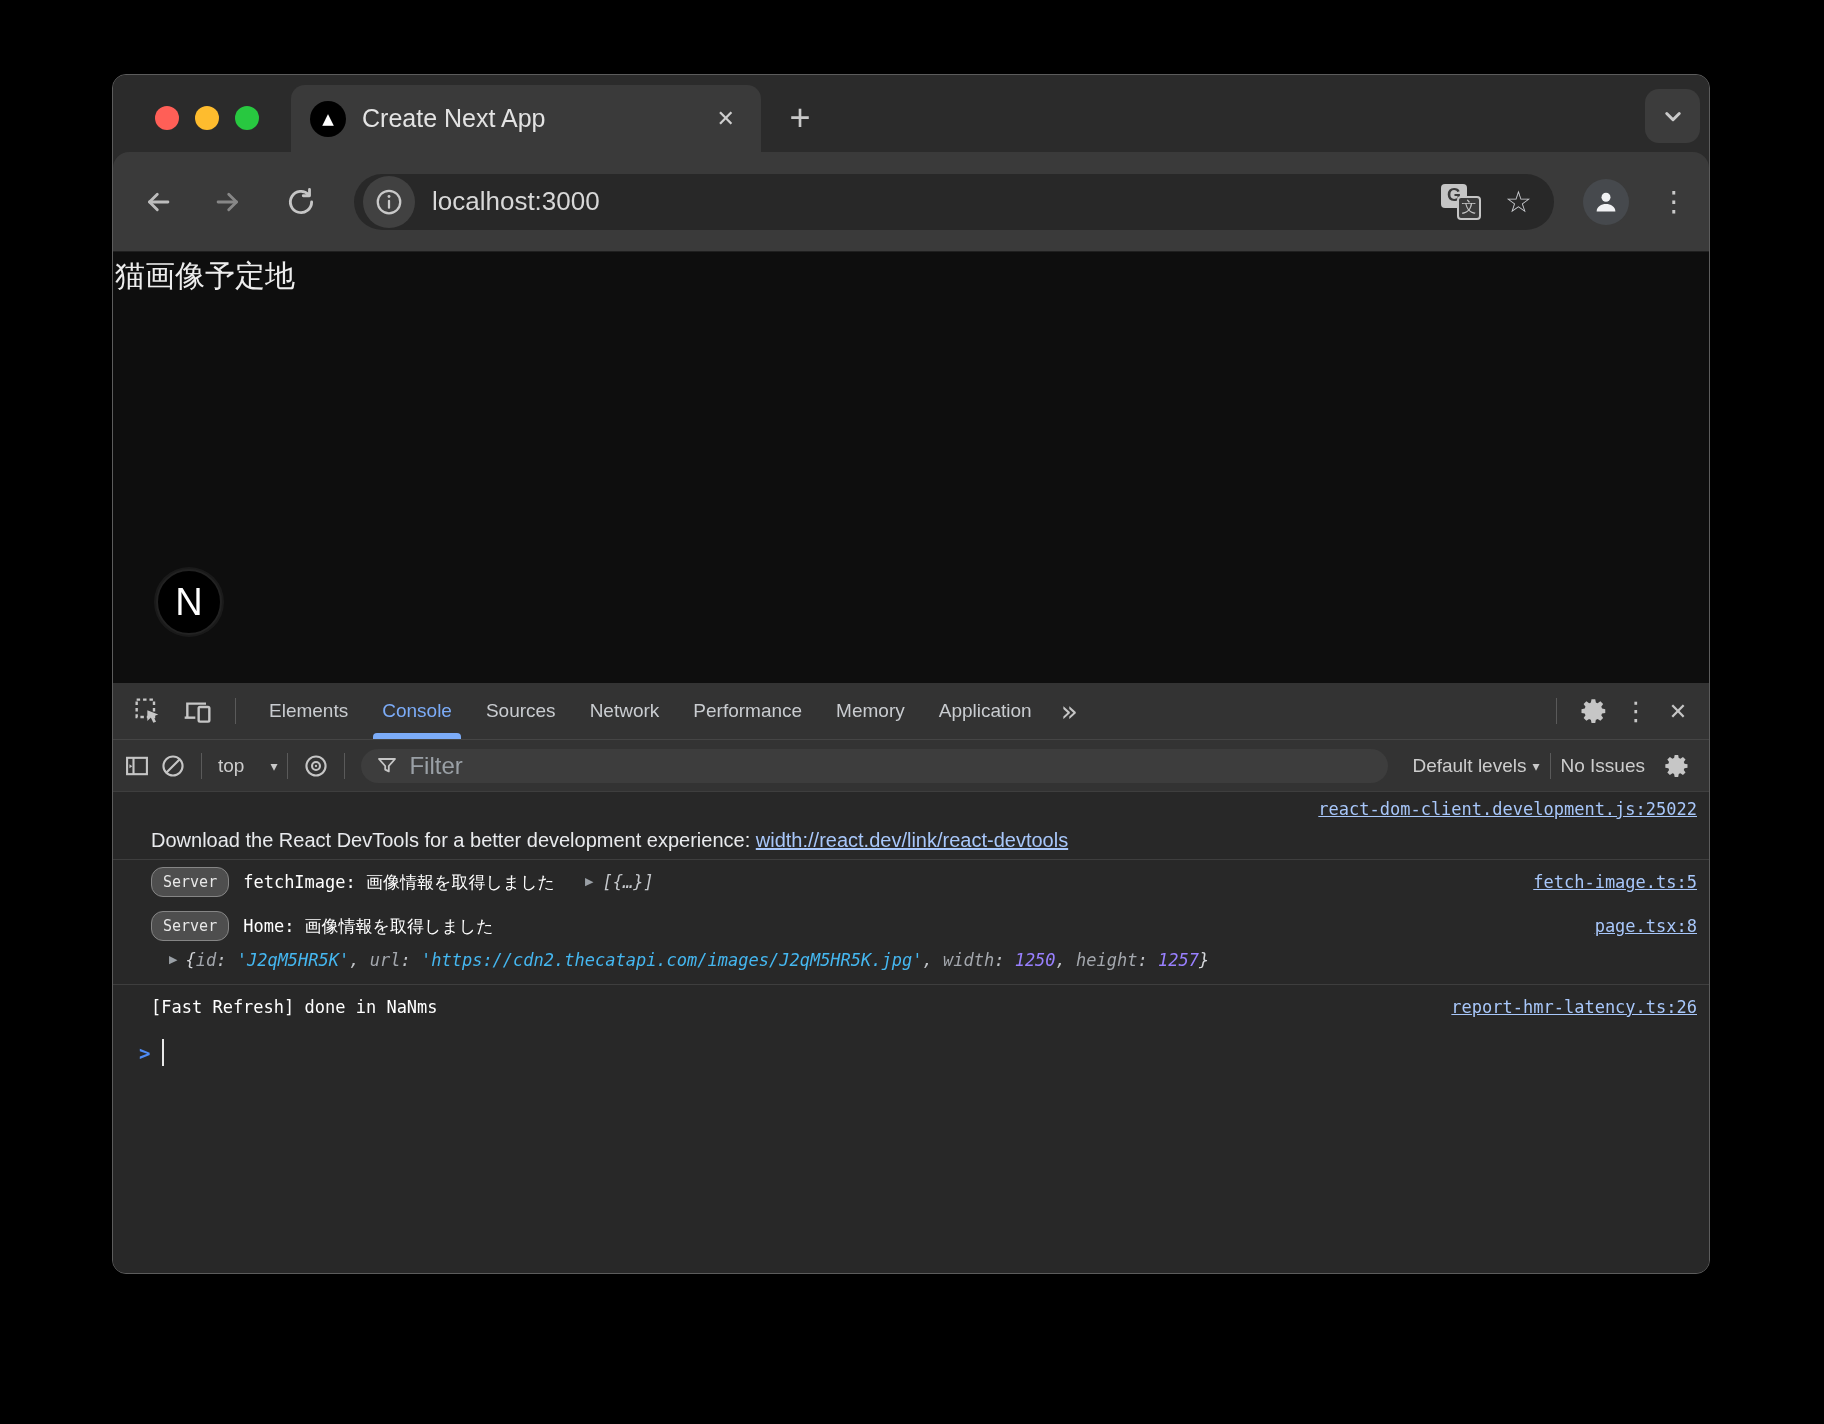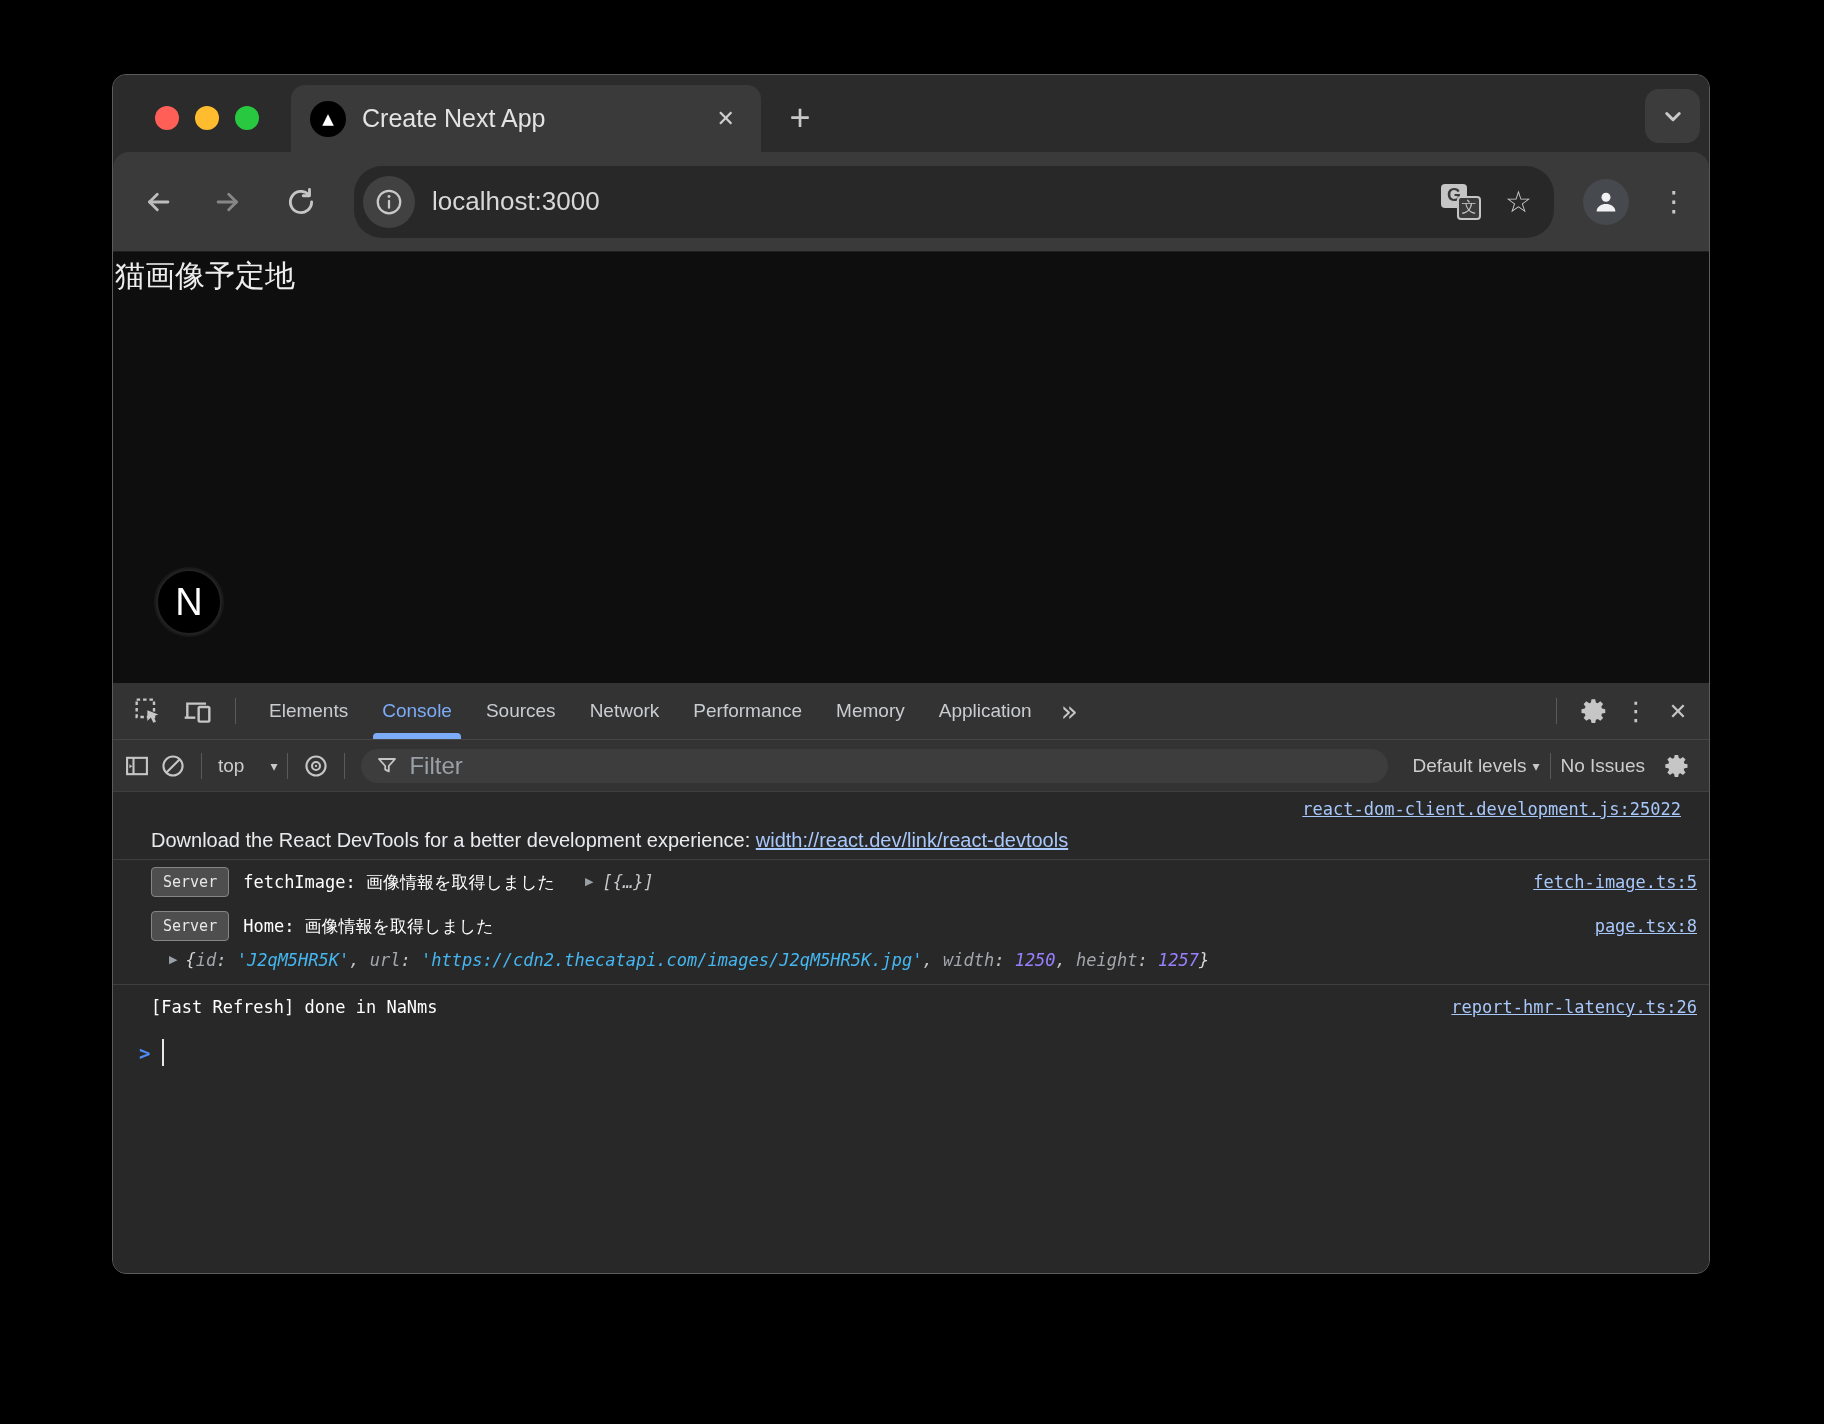--- a/index.html
+++ b/index.html
@@ -32,21 +32,21 @@
     color:#c8c8c8; font-size:36px; font-weight:300; display:flex; align-items:center; justify-content:center; }
   .win-chevron { position:absolute; left:1532px; top:14px; width:55px; height:54px; border-radius:14px;
     background:#3c3c3c; display:flex; align-items:center; justify-content:center; color:#c9c9c9; }
 
   
   .btoolbar { height:99px; background:#3a3a3a; border-radius:16px 16px 0 0; flex:none;
     display:flex; align-items:center; padding:0 20px 0 25px; }
   .navbtn { width:40px; height:40px; display:flex; align-items:center; justify-content:center; color:#bdbdbd; flex:none; }
   .navbtn.fwd { color:#878787; margin-left:30px; }
   .navbtn.reload { color:#c6c6c6; margin-left:33px; }
-  .urlpill { flex:1; height:72px; margin-left:33px; background:#282828; border-radius:28px;
+  .urlpill { flex:1; height:56px; margin-left:33px; background:#282828; border-radius:28px;
     display:flex; align-items:center; padding:0 20px 0 9px; min-width:0; }
   .infochip { width:52px; height:52px; border-radius:50%; background:#414141; color:#c9c9c9;
     display:flex; align-items:center; justify-content:center; flex:none; }
   .urltext { color:#d8d8d8; font-size:26px; margin-left:17px; white-space:nowrap; }
   .pillspacer { flex:1; }
   .translate { position:relative; width:40px; height:36px; margin-right:24px; flex:none; }
   .translate .gbox { position:absolute; left:0; top:0; width:26px; height:24px; background:#c5c5c5; border-radius:4px;
     color:#3a3a3a; font-size:18px; font-weight:700; display:flex; align-items:center; justify-content:center; }
   .translate .tbox { position:absolute; right:0; bottom:0; width:24px; height:24px; border:2.5px solid #c5c5c5;
     border-radius:4px; background:#3a3a3a; color:#c5c5c5; font-size:15px; display:flex; align-items:center; justify-content:center; }
@@ -86,30 +86,30 @@
   .filterfield { flex:1; height:34px; background:#3d3d3d; border-radius:17px; margin:0 24px 0 6px;
     display:flex; align-items:center; padding:0 14px; min-width:0; }
   .filterfield input { background:transparent; border:none; outline:none; color:#d0d0d0; font-size:24px;
     font-family:"Liberation Sans", sans-serif; margin-left:10px; width:100%; }
   .filterfield input::placeholder { color:#9aa0a6; }
   .lvl-label, .issues-label { color:#cdcdcd; font-size:19px; white-space:nowrap; }
   .dt-toolbar .gearbtn { margin-left:14px; }
 
   
   .dt-console { flex:1; overflow:hidden; font-family:"DejaVu Sans Mono", monospace; font-size:17px; color:#dcdee0; }
-  .crow { border-bottom:1px solid #3e3e3e; padding:3px 28px 3px 38px; line-height:29px; }
+  .crow { border-bottom:1px solid #3e3e3e; padding:3px 12px 3px 38px; line-height:29px; }
   .srcline { text-align:right; line-height:29px; }
   .clink { color:#a8c7fa; text-decoration:underline; cursor:pointer; }
   .msg1text { font-family:"Liberation Sans", sans-serif; font-size:20px; color:#e8eaed; line-height:32px; }
   .msg1text .clink { font-size:20px; }
   .flexrow { display:flex; align-items:flex-start; padding:7px 12px 7px 38px; }
   .flexrow .main { flex:1; min-width:0; line-height:30px; display:flex; align-items:center; flex-wrap:nowrap; }
   .flexrow .src { margin-left:16px; white-space:nowrap; line-height:30px; }
   .badge { display:inline-flex; align-items:center; height:30px; padding:0 11px; background:#4e4e4e;
-    border:1px solid #858585; border-radius:4px; color:#e8e8e8; font-size:15px; margin-right:14px; flex:none; }
+    border:1px solid #858585; border-radius:12px; color:#e8e8e8; font-size:15px; margin-right:14px; flex:none; }
   .msgtext { color:#ffffff; white-space:nowrap; }
   .expand { font-size:11px; color:#9aa0a6; margin:0 9px 0 30px; flex:none; }
   .preview { font-style:italic; color:#c5c8cc; }
   .crow3 { border-bottom:1px solid #3e3e3e; padding:7px 12px 9px 38px; }
   .crow3 .line1 { display:flex; align-items:flex-start; line-height:30px; }
   .crow3 .line1 .main { flex:1; display:flex; align-items:center; }
   .crow3 .line1 .src { margin-left:16px; white-space:nowrap; }
   .objline { margin-top:4px; padding-left:18px; line-height:30px; font-style:italic; white-space:nowrap;
     overflow:hidden; display:flex; align-items:center; }
   .objline .expand { margin:0 8px 0 0; font-style:normal; }

